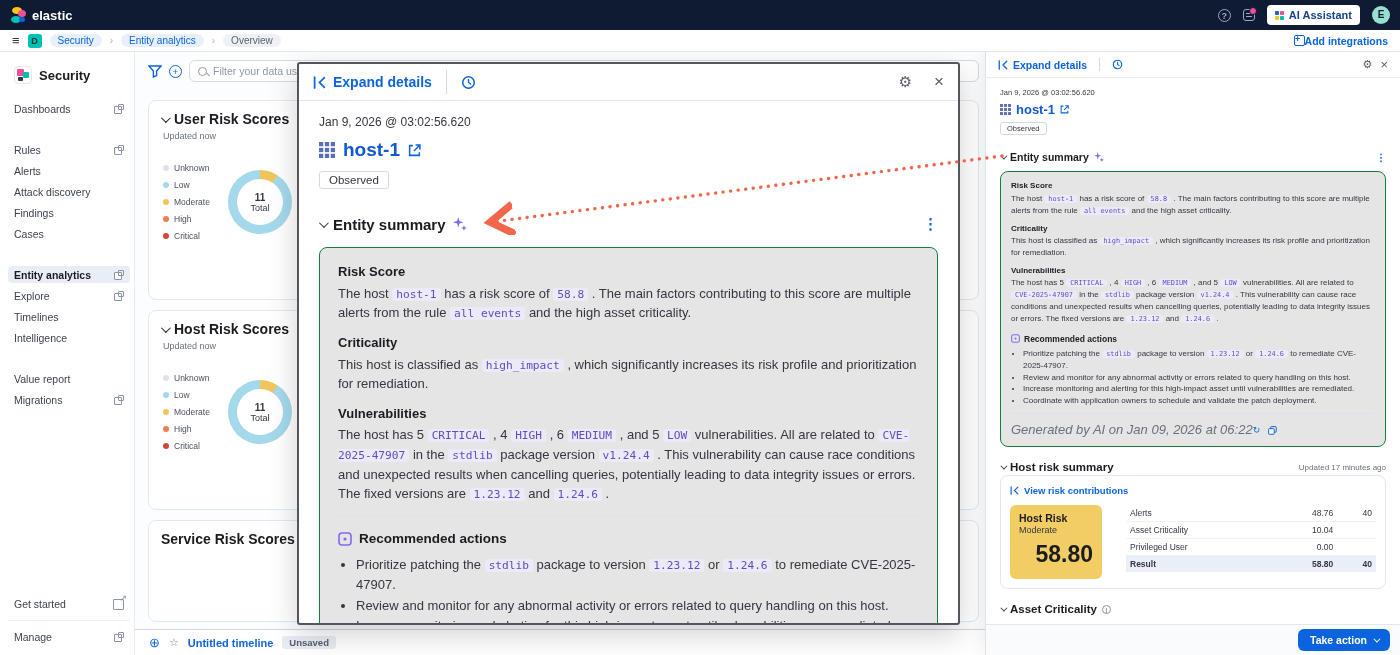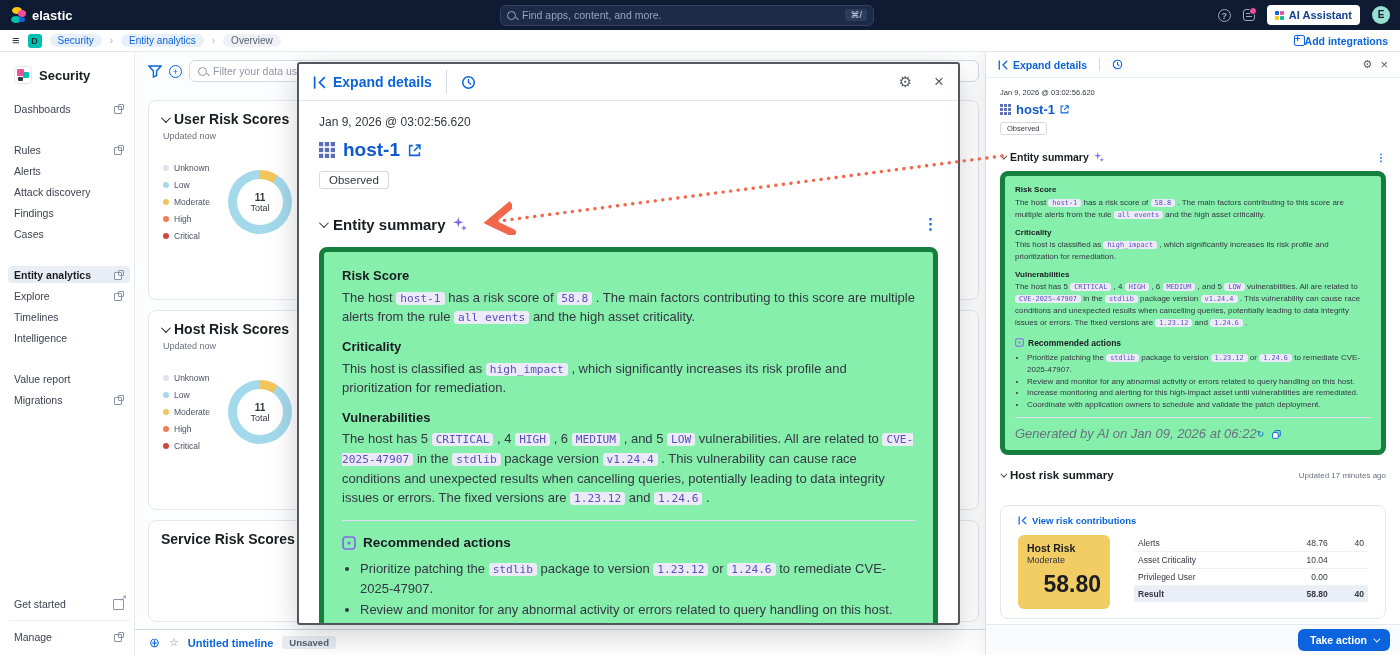--- a/index.html
+++ b/index.html
@@ -115,21 +115,21 @@
   
   .timelinebar{position:absolute;left:135px;right:415px;bottom:0;height:26px;background:#fff;
                border-top:1px solid #cfd6e0;display:flex;align-items:center;gap:9px;padding:0 14px;
                z-index:6;box-sizing:border-box;}
   .tbplus{color:#0b64dd;font-size:13px;}
   .tbstar{color:#8b93a6;font-size:11px;}
   .tbname{color:#0b64dd;font-size:11px;font-weight:bold;}
   .tbbadge{background:#e9edf3;color:#53606f;font-size:9.5px;padding:1px 7px;border-radius:3px;font-weight:bold;}
   .token{font-family:"DejaVu Sans Mono",monospace;font-size:0.86em;color:#5a4fc0;background:#eceaf8;
          border-radius:3px;padding:0 4px;}
-  .lavpanel{background:#86efac;border:5px solid #15803d;border-radius:8px;box-sizing:border-box;}
+  .lavpanel{background:#e5e5e5;border:1px solid #15803d;border-radius:8px;box-sizing:border-box;}
   .hdivider{border-top:1px solid #e2def2;}
   .iconbtn{color:#5a6069;}
   .vbar{width:1px;background:#d3dae6;align-self:stretch;margin:6px 4px;}
   .obsbadge{display:inline-block;border:1px solid #d3dae6;border-radius:3px;background:#fff;color:#343741;}
   .dots3{color:#0b64dd;font-weight:bold;}
 
   
   .modal{position:absolute;left:297px;top:62px;width:663px;height:563px;background:#fff;
          border:2px solid #53565f;border-radius:3px;box-shadow:0 10px 30px rgba(0,0,0,.18);
          z-index:20;box-sizing:border-box;display:flex;flex-direction:column;}
@@ -178,21 +178,21 @@
   .rrec{display:flex;align-items:center;gap:4px;font-size:8.5px;font-weight:bold;color:#1a1c21;margin:8px 0 3px 0;}
   .rpanelbox ul{margin:0;padding-left:12px;}
   .rpanelbox .hdivider{margin:7px 0;}
   .rgen{display:flex;align-items:center;margin-top:2px;}
   .rgen .gentext{font-size:13px;font-style:italic;}
   .rgen .genicons{font-size:9px;gap:8px;}
   .rsec{display:flex;align-items:center;gap:5px;margin-top:14px;}
   .rsectitle{font-size:11.5px;font-weight:bold;color:#1a1c21;}
   .rsec .spacer{flex:1;}
   .rupdated{font-size:8px;color:#69707d;}
-  .riskcardpanel{margin-top:24px;border:1px solid #e3e8f0;border-radius:8px;padding:9px 17px;}
+  .riskcardpanel{margin-top:2px;border:1px solid #e3e8f0;border-radius:8px;padding:9px 9px;}
   .viewlink{display:flex;align-items:center;gap:5px;color:#0b64dd;font-size:9.5px;font-weight:bold;}
   .hrsrow{display:flex;gap:24px;margin-top:9px;align-items:flex-start;}
   .yellowbox{width:92px;height:74px;background:#f1cd64;border-radius:6px;padding:7px 9px;box-sizing:border-box;flex:none;}
   .ybt{font-size:10.5px;font-weight:bold;color:#1a1c21;}
   .ybl{font-size:9px;color:#343741;margin-top:1px;}
   .ybs{font-size:23px;font-weight:bold;color:#1a1c21;text-align:right;margin-top:6px;}
   .rtable{flex:1;border-collapse:collapse;font-size:8.5px;}
   .rtable th{font-weight:bold;color:#1a1c21;text-align:left;padding:2px 4px;border-bottom:1px solid #e3e8f0;}
   .rtable td{padding:3px 4px;border-bottom:1px solid #eef1f6;color:#343741;}
   .rtable th.num,.rtable td.num{text-align:right;}
@@ -216,25 +216,20 @@
 
   <div class="topnav">
     <div class="brand">
       <span class="elogo">
           <i class="e1"></i>
           <i class="e3"></i>
           <i class="e2"></i>
           <i class="e4"></i>
         </span>
       <span>elastic</span>
-    </div>
-    <div class="topsearch">
-      <span class="searchglyph"></span>
-      <span class="ph">Find apps, content, and more.</span>
-      <span class="kbd">⌘/</span>
     </div>
     <div class="topright">
       <span class="helpicon">?</span>
       <span class="newsicon">
           <span class="dot"></span>
         </span>
       <div class="aibtn">
         <span class="aiicon">
           <i style="background:#0b64dd"></i>
             <i style="background:#f04e98"></i>

